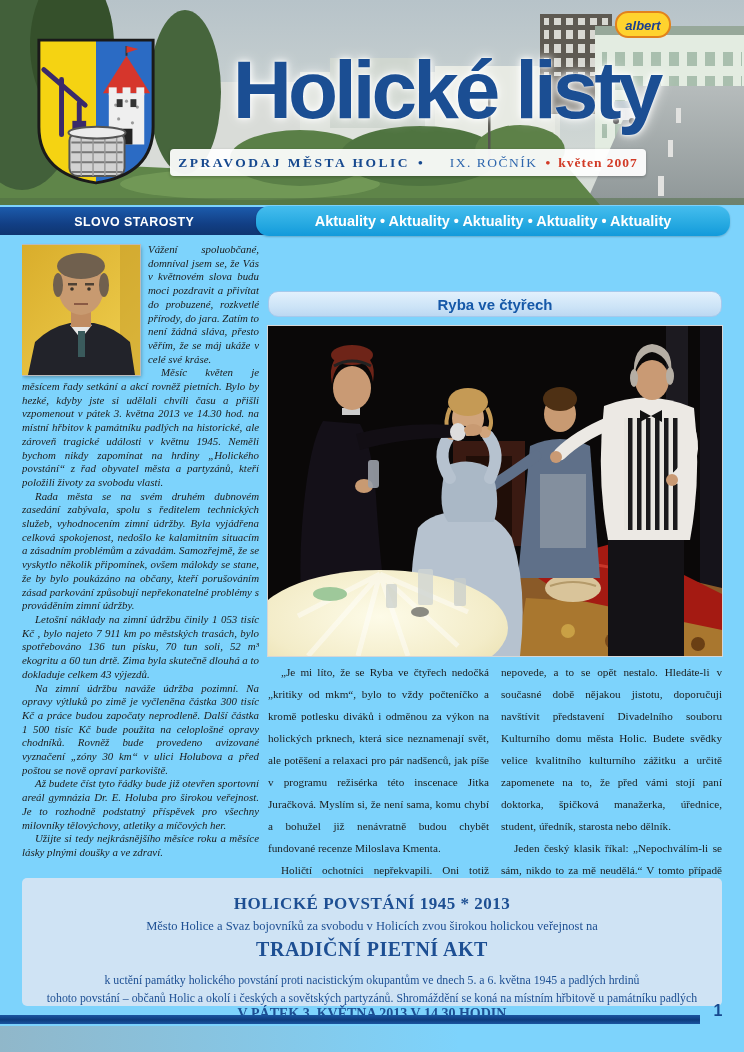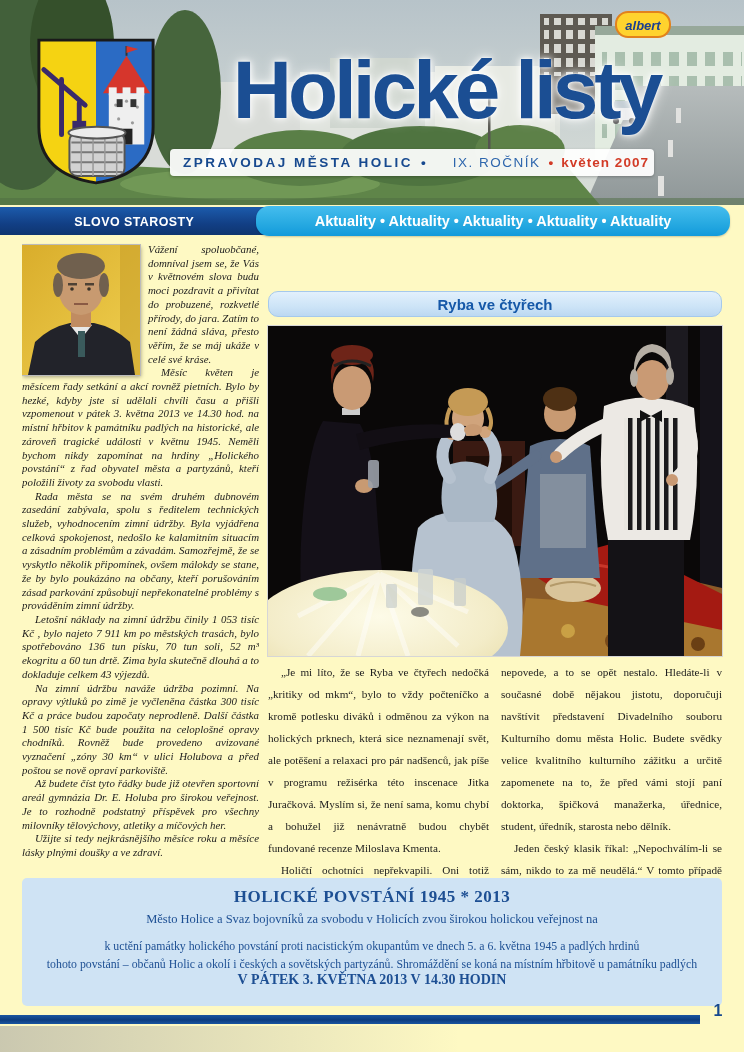--- a/index.html
+++ b/index.html
@@ -1,29 +1,29 @@
 <!DOCTYPE html>
 <html lang="cs"><head>
 <meta charset="utf-8">
 <style>
   html,body{margin:0;padding:0;background:#ffffff;}
-  .page{position:relative;width:744px;height:1052px;background:#fef9c3;overflow:hidden;
+  .page{position:relative;width:744px;height:1052px;background:#7dd3fc;overflow:hidden;
         font-family:"Liberation Serif",serif;}
   
   .header{position:absolute;left:0;top:0;width:744px;height:205px;overflow:hidden;}
   .header svg{display:block;}
   .coa{position:absolute;left:32px;top:36px;width:128px;height:150px;}
   .masthead-title{position:absolute;left:168px;top:34px;width:556px;height:118px;
         font-family:"Liberation Sans",sans-serif;font-weight:700;font-size:82px;
         letter-spacing:-4px;color:#1b4e93;text-align:center;line-height:112px;
         text-shadow:0 0 6px rgba(255,255,255,.95),0 0 14px rgba(255,255,255,.85),0 0 2px rgba(255,255,255,1);}
   .masthead-sub{position:absolute;left:170px;top:149px;width:476px;height:27px;
         background:rgba(255,255,255,.93);border-radius:4px;display:flex;align-items:center;
-        justify-content:center;gap:8px;font-family:Liberation Sans, sans-serif;font-size:13.5px;
-        box-shadow:0 1px 3px rgba(0,0,0,.25);white-space:nowrap;padding-left:8px;}
+        justify-content:center;gap:8px;font-family:Liberation Serif, serif;font-size:13.5px;
+        box-shadow:0 1px 3px rgba(0,0,0,.25);white-space:nowrap;}
   .sub-main{color:#17498f;font-weight:700;letter-spacing:2.5px;}
   .sub-dot1{color:#17498f;font-weight:700;}
   .sub-vol{color:#2e66ad;letter-spacing:1.5px;font-weight:400;margin-left:19px;}
   .sub-dot2{color:#d23b27;font-weight:700;}
   .sub-date{color:#d23b27;font-weight:700;letter-spacing:1px;}
   
   .bar-row{position:absolute;left:0;top:206px;width:744px;height:30px;}
   .bar-left{position:absolute;left:0;top:1px;width:268px;height:28px;
         background:linear-gradient(180deg,#1c5bac 0%,#123f85 60%,#0e3570 100%);
         display:flex;align-items:center;justify-content:center;}
@@ -45,21 +45,21 @@
   .pill{height:24px;border-radius:10px;border:1px solid #a5c9ec;
         background:linear-gradient(180deg,#e2f0fc 0%,#cde4f7 60%,#bcd8f2 100%);
         display:flex;align-items:center;justify-content:center;}
   .pill span{font-family:"Liberation Sans",sans-serif;font-weight:700;font-size:15px;color:#1558a8;}
   .theater{margin-top:9px;width:454px;height:330px;outline:1px solid #d6d6d6;}
   .cols{margin-top:5px;height:262px;column-count:2;column-gap:12px;column-fill:auto;
         font-size:11.2px;line-height:22px;color:#1c1c1c;text-align:justify;overflow:hidden;}
   .cols p{margin:0;text-indent:13px;}
   
   .announce{position:absolute;left:22px;top:878px;width:700px;height:128px;background:#cfe3f4;
-        border-radius:5px;text-align:center;color:#1d4f93;padding-top:9px;box-sizing:border-box;}
+        border-radius:5px;text-align:center;color:#1d4f93;padding-top:16px;box-sizing:border-box;}
   .an-1{font-size:17px;font-weight:700;letter-spacing:.5px;}
   .an-2{font-size:12.5px;margin-top:5px;}
   .an-3{font-size:20px;font-weight:700;margin-top:4px;letter-spacing:.5px;}
   .an-4{font-size:11.8px;margin-top:12px;}
   .an-5{font-size:11.8px;margin-top:3px;}
   .an-6{font-size:14px;font-weight:700;}
   
   .footer-bar{position:absolute;left:0;top:1015px;width:700px;height:9px;
         background:linear-gradient(180deg,#1a55a0,#0d3c7e 55%,#1a55a0);}
   .page-num{position:absolute;left:706px;top:1002px;width:24px;text-align:center;
@@ -328,20 +328,21 @@
       <p>Holičtí ochotníci nepřekvapili. Oni totiž mohou překvapit jediné v případě, že se jim něco nepovede, a to se opět nestalo. Hledáte-li v současné době nějakou jistotu, doporučuji navštívit představení Divadelního souboru Kulturního domu města Holic. Budete svědky velice kvalitního kulturního zážitku a určitě zapomenete na to, že před vámi stojí paní doktorka, špičková manažerka, úřednice, student, úředník, starosta nebo dělník.</p>
       <p>Jeden český klasik říkal: „Nepochválím-li se sám, nikdo to za mě neudělá.“ V tomto případě to ovšem neplatí. Pochval, na představení Ryba ve čtyřech, jsem slyšel za tu krátkou dobu od jeho uvedení dostatek a jsem tak rád, že „otráveni“ byli jenom protagonisté a nikoliv obecenstvo, kterého se již tradičně sešlo víc než dost. Také jsem rád, že otrávení bylo pouze fingované, a že jsem Karolínu, Cecílii, Klementýnu a Rudolfa, vlastně Lídu Voříškovou, Ivanu Vondroušovou, Ivu Skálovou a Petra Hlavatého v následujícím týdnu potkal bez viditelných následků.</p>
       <p>Chtěl bych poděkovat všem, kteří se na tomto a nejen tomto „divadle“ podíleli. Vězte, že je jich mnohem více, než si dovedete představit.</p>
 
     </div>
   </div>
 
   <div class="announce">
     <div class="an-1">HOLICKÉ POVSTÁNÍ 1945 * 2013</div>
     <div class="an-2">Město Holice a Svaz bojovníků za svobodu v Holicích zvou širokou holickou veřejnost na</div>
+    <div class="an-3">TRADIČNÍ PIETNÍ AKT</div>
     <div class="an-4">k uctění památky holického povstání proti nacistickým okupantům ve dnech 5. a 6. května 1945 a padlých hrdinů</div>
     <div class="an-5">tohoto povstání – občanů Holic a okolí i českých a sovětských partyzánů. Shromáždění se koná na místním hřbitově u památníku padlých</div>
     <div class="an-6">V PÁTEK 3. KVĚTNA 2013 V 14.30 HODIN</div>
   </div>
 
   <div class="footer-bar"></div>
   <div class="page-num">1</div>
   <div class="page-shadow"></div>
 
 </div>

